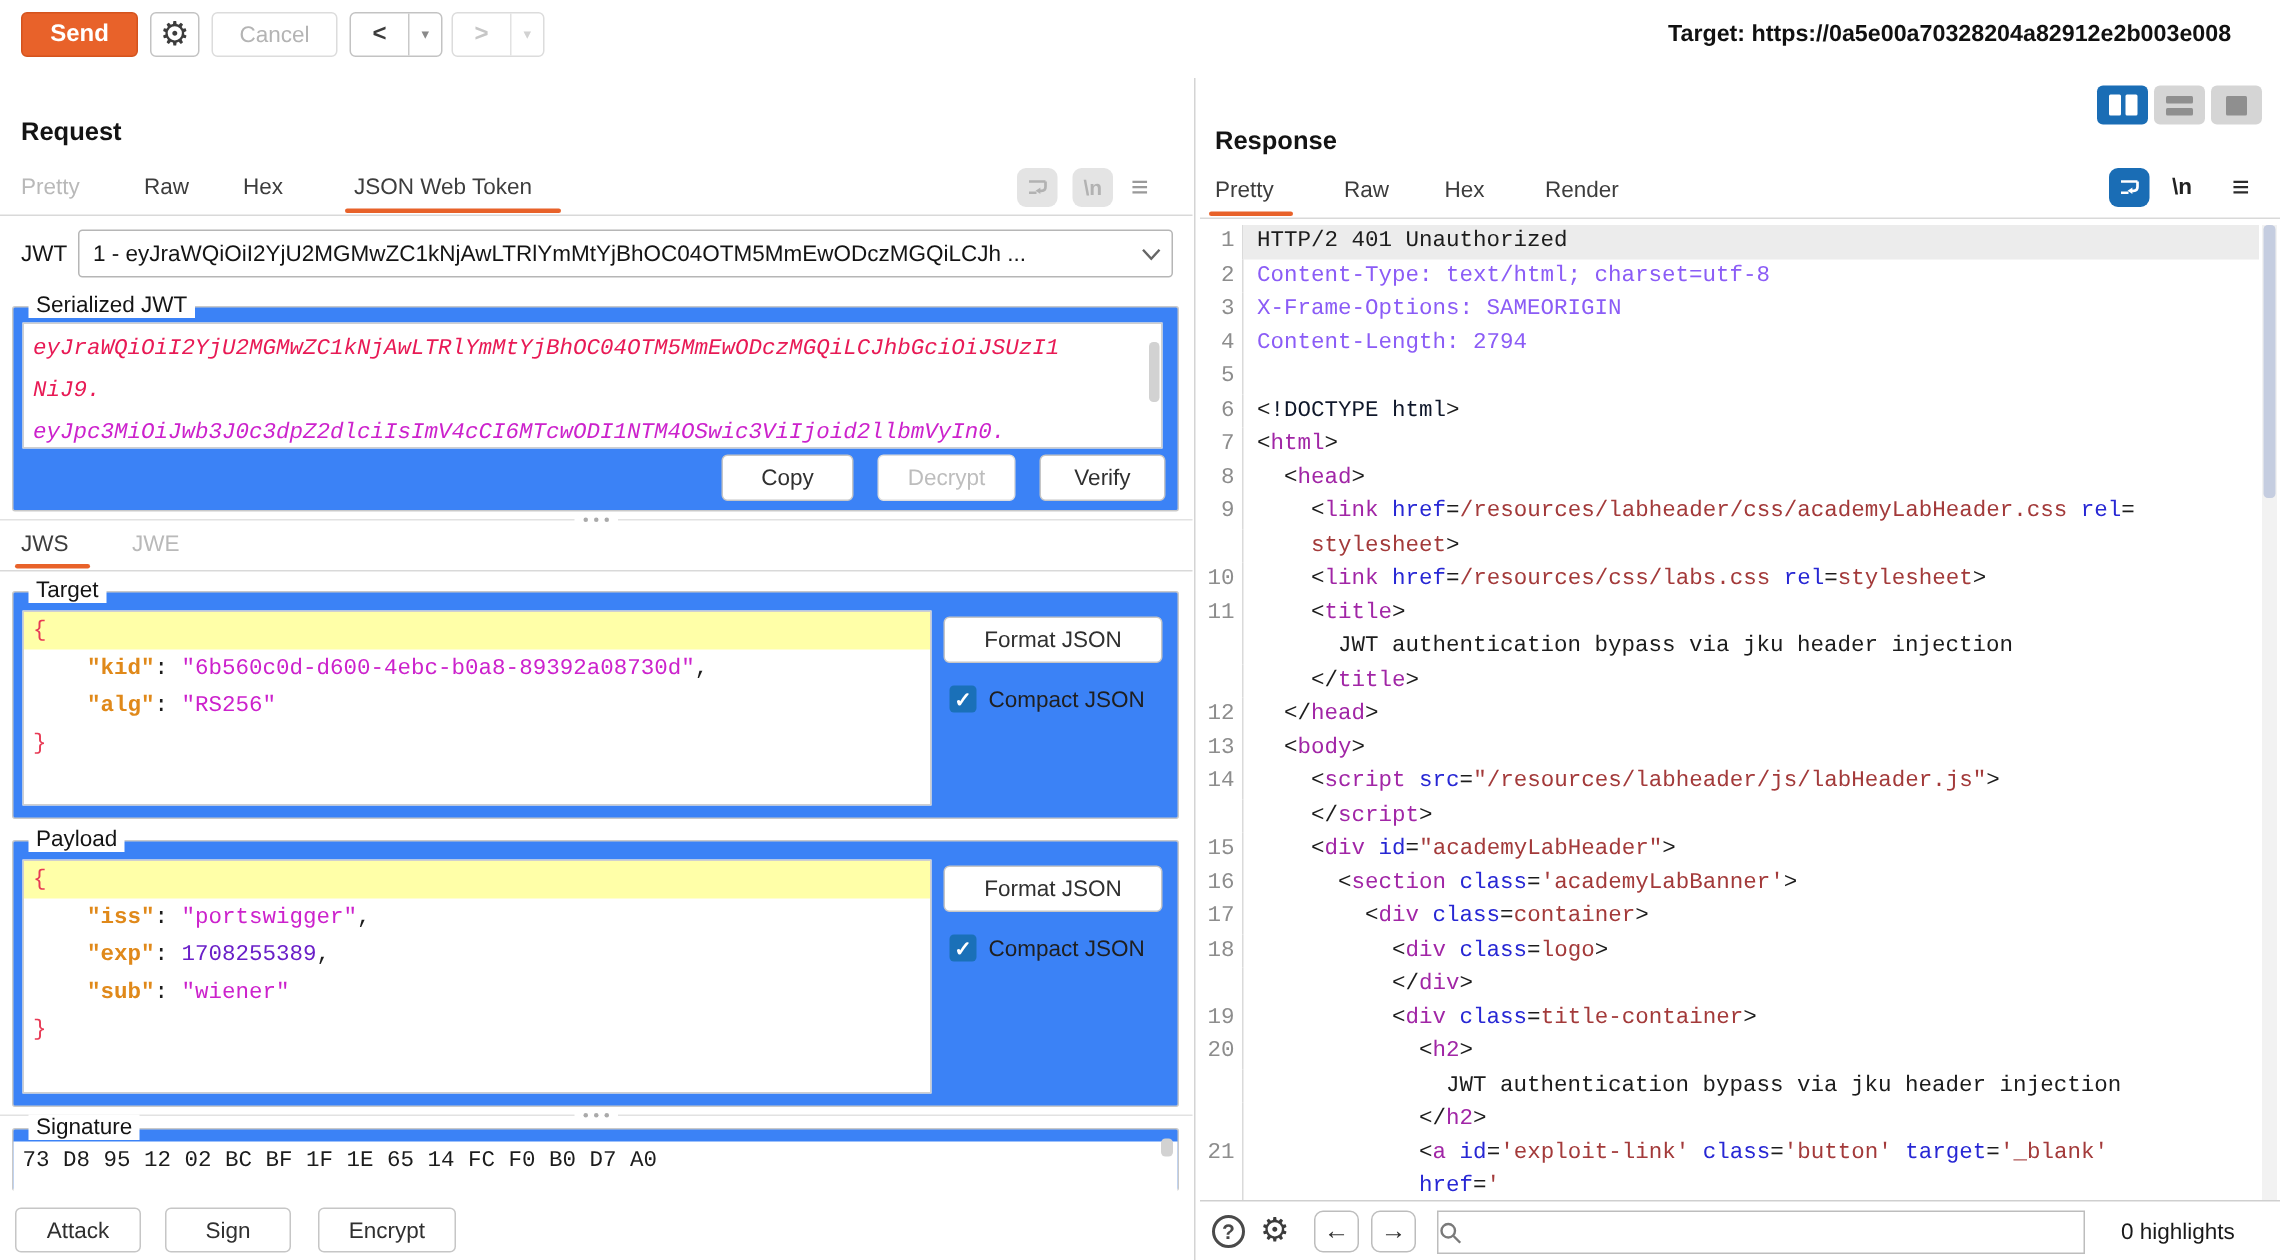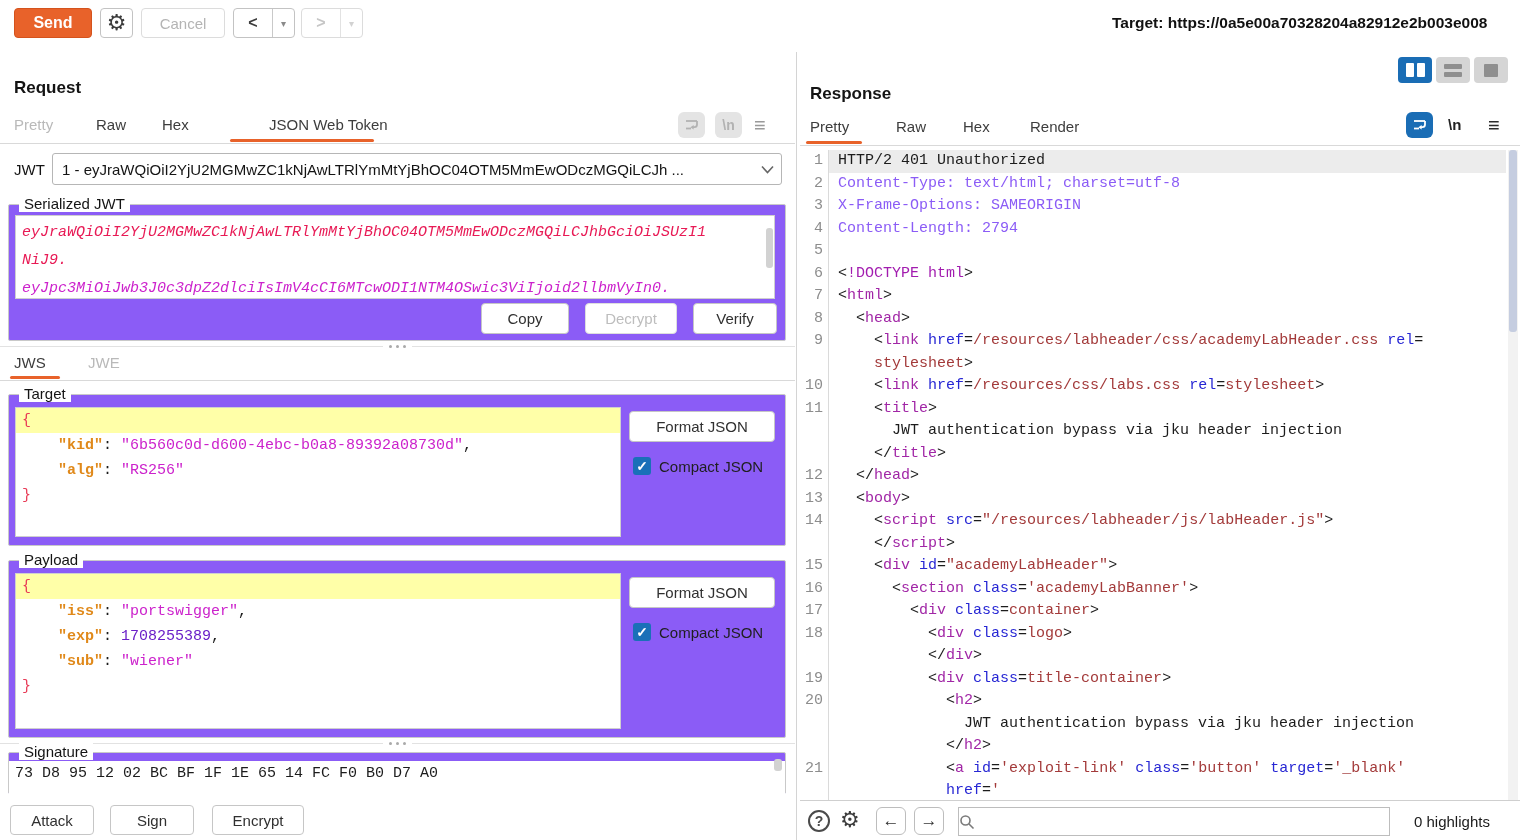--- a/index.html
+++ b/index.html
@@ -30,21 +30,21 @@
   .hline { height:1px; background:#d9d9d9; }
 
   .miniicon { width:27px; height:26px; border-radius:6px; display:flex; align-items:center; justify-content:center; }
   .miniicon.graybg { background:#e4e4e4; color:#b2b2b2; }
   .miniicon.bluebg { background:#1a6db5; color:#fff; }
   .nl-label { font-size:14px; font-weight:bold; font-family:"Liberation Sans",sans-serif; }
   .menu-glyph { font-size:20px; color:#2c2c2c; font-weight:bold; }
   .menu-glyph.gray { color:#9a9a9a; }
 
   
-  .grp { border:1px solid #c9c9c9; border-radius:2px; background:#8b5cf6; }
+  .grp { border:1px solid #c9c9c9; border-radius:2px; background:#3b82f6; }
   .grp .legend { position:absolute; top:-10px; left:10px; background:#fff; padding:0 5px; font-size:15px; color:#141414; }
 
   
   .btn { background:#fff; border:1px solid #c6c6c6; border-radius:4px; font-size:15px; color:#303030;
     display:flex; align-items:center; justify-content:center; }
   .btn.dis { color:#bdbdbd; border-color:#dedede; }
 
   
   .jwtarea { border:1px solid #cfcfcf; background:#fff; overflow:hidden; }
   .jwttext { font-family:"Liberation Mono", monospace; font-style:italic; font-size:15px; line-height:28px;
@@ -64,21 +64,21 @@
   .codearea .ln { width:29px; text-align:right; padding-right:5px; color:#8d8d8d; border-right:1px solid #dadada; flex:none; }
   .codearea .cl { padding-left:9px; }
   .codearea .crow.hl .cl { background:#ececec; }
 
   .tk-plain { color:#1c1c1c; }
   .tk-hdr { color:#8b5cf6; }
   .tk-b { color:#1c1c1c; }
   .tk-tag { color:#a126a6; }
   .tk-attr { color:#2727d4; }
   .tk-val { color:#a33a3a; }
-  .tk-doct { color:#a21caf; }
+  .tk-doct { color:#0f172a; }
   .tk-key { color:#e0891a; font-weight:bold; }
   .tk-str { color:#cc22cc; }
   .tk-num { color:#6a1fc8; }
   .tk-brace { color:#e83a55; }
 
   
   .handle { height:7px; display:flex; align-items:center; }
   .handle .bar { flex:1; height:1px; background:#e2e2e2; }
   .handle .dots { display:flex; gap:4px; padding:0 6px; }
   .handle .dots i { width:3px; height:3px; border-radius:50%; background:#aaa; }
@@ -138,21 +138,21 @@
   </div>
 
   <div class="abs vdiv" style="left:796px;top:52px;height:788px;"></div>
 
   <div class="abs" style="left:0;top:48px;width:795px;height:792px;">
     <div class="abs ptitle" style="left:14px;top:30px;">Request</div>
 
     <div class="abs tab dis" style="left:14px;top:68px;">Pretty</div>
     <div class="abs tab" style="left:96px;top:68px;">Raw</div>
     <div class="abs tab" style="left:162px;top:68px;">Hex</div>
-    <div class="abs tab" style="left:236px;top:68px;margin-left:33px;">JSON Web Token</div>
+    <div class="abs tab" style="left:236px;top:68px;">JSON Web Token</div>
     <div class="abs underline" style="left:230px;top:91px;width:144px;"></div>
     <div class="abs hline" style="left:0;top:95px;width:795px;"></div>
 
     <div class="abs miniicon graybg" style="left:678px;top:64px;">
       <svg width="16" height="16" viewBox="0 0 16 16" fill="none" stroke="currentColor" stroke-width="1.8">
         <path d="M2 4h11"></path>
           <path d="M2 11.5h5"></path>
           <path d="M13 4v3.5c0 1.7-1.1 2.7-2.6 2.7H9"></path>
         <polygon points="9.6,8 9.6,12.4 6.4,10.2" fill="currentColor" stroke="none"></polygon>
       </svg>

